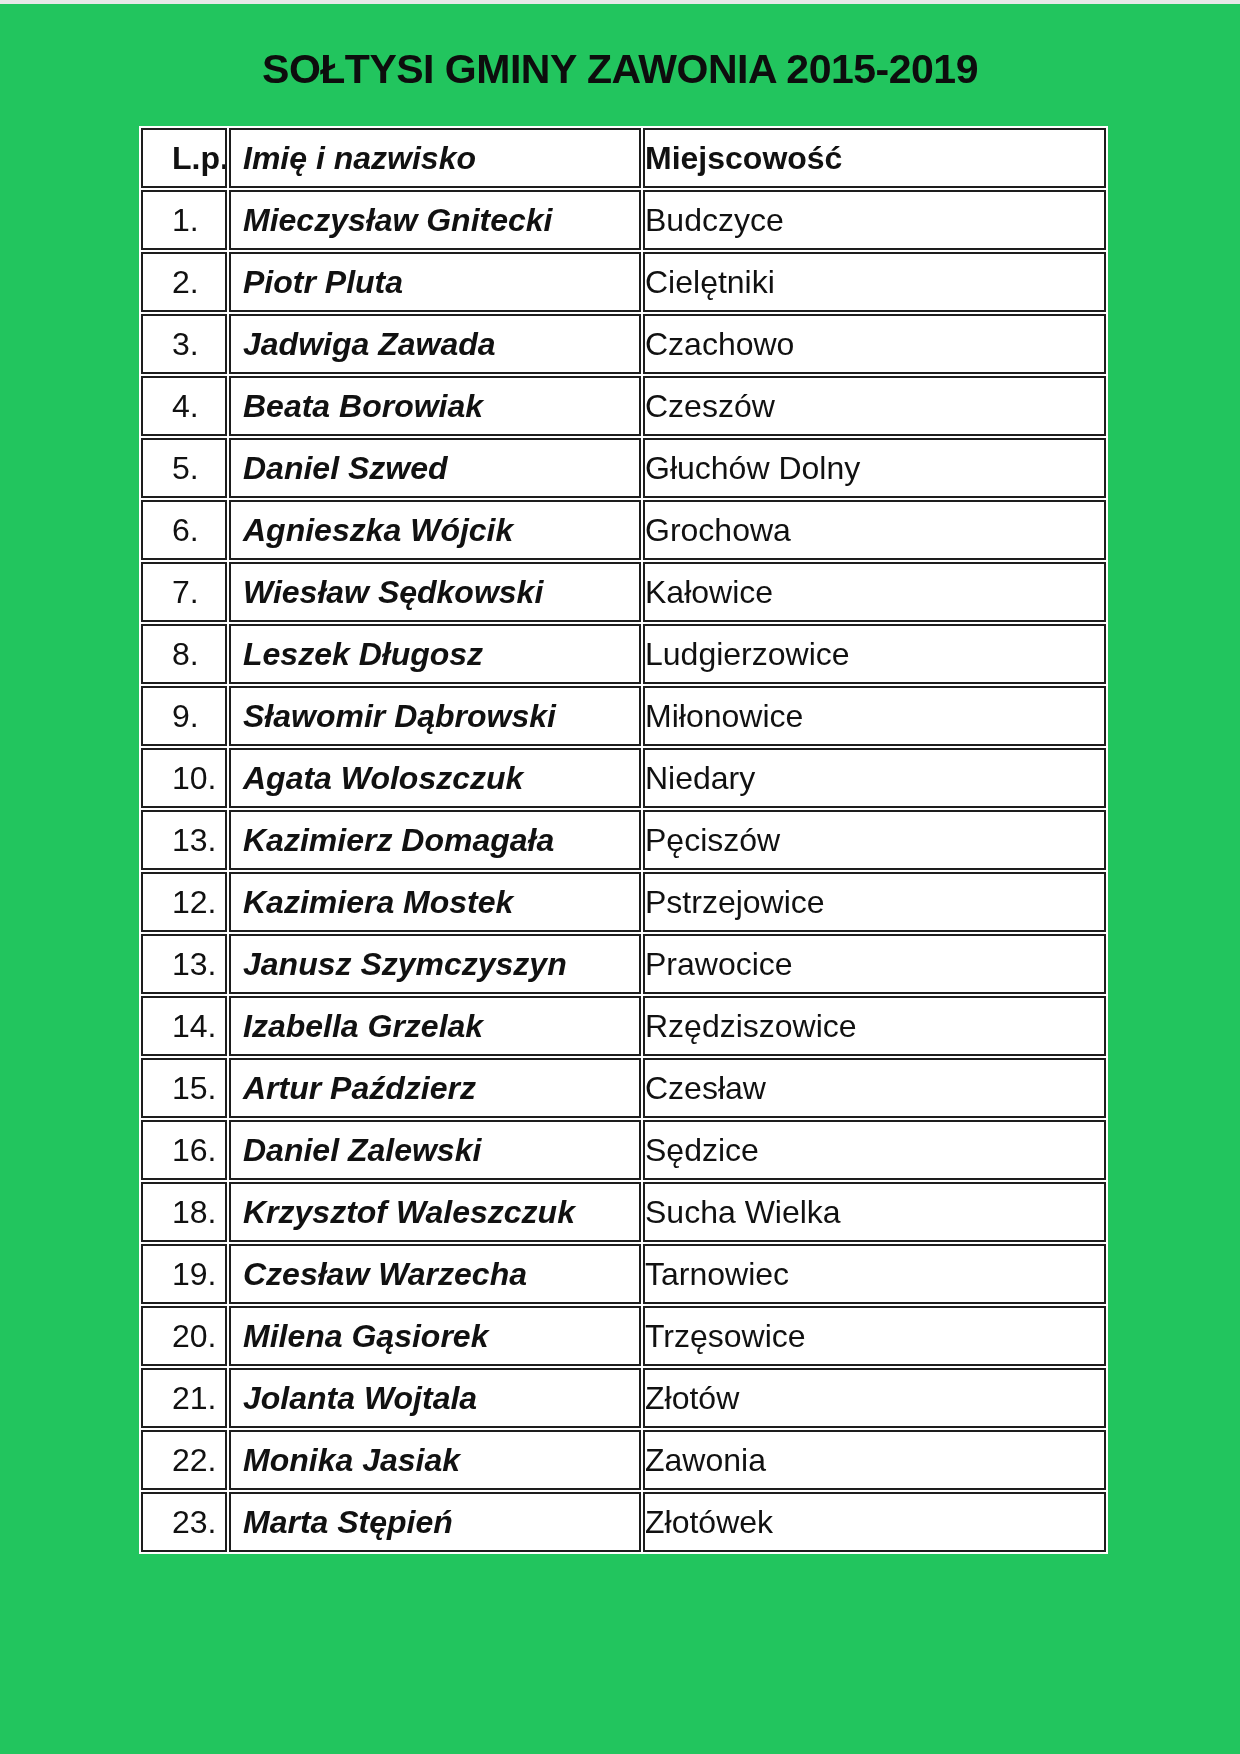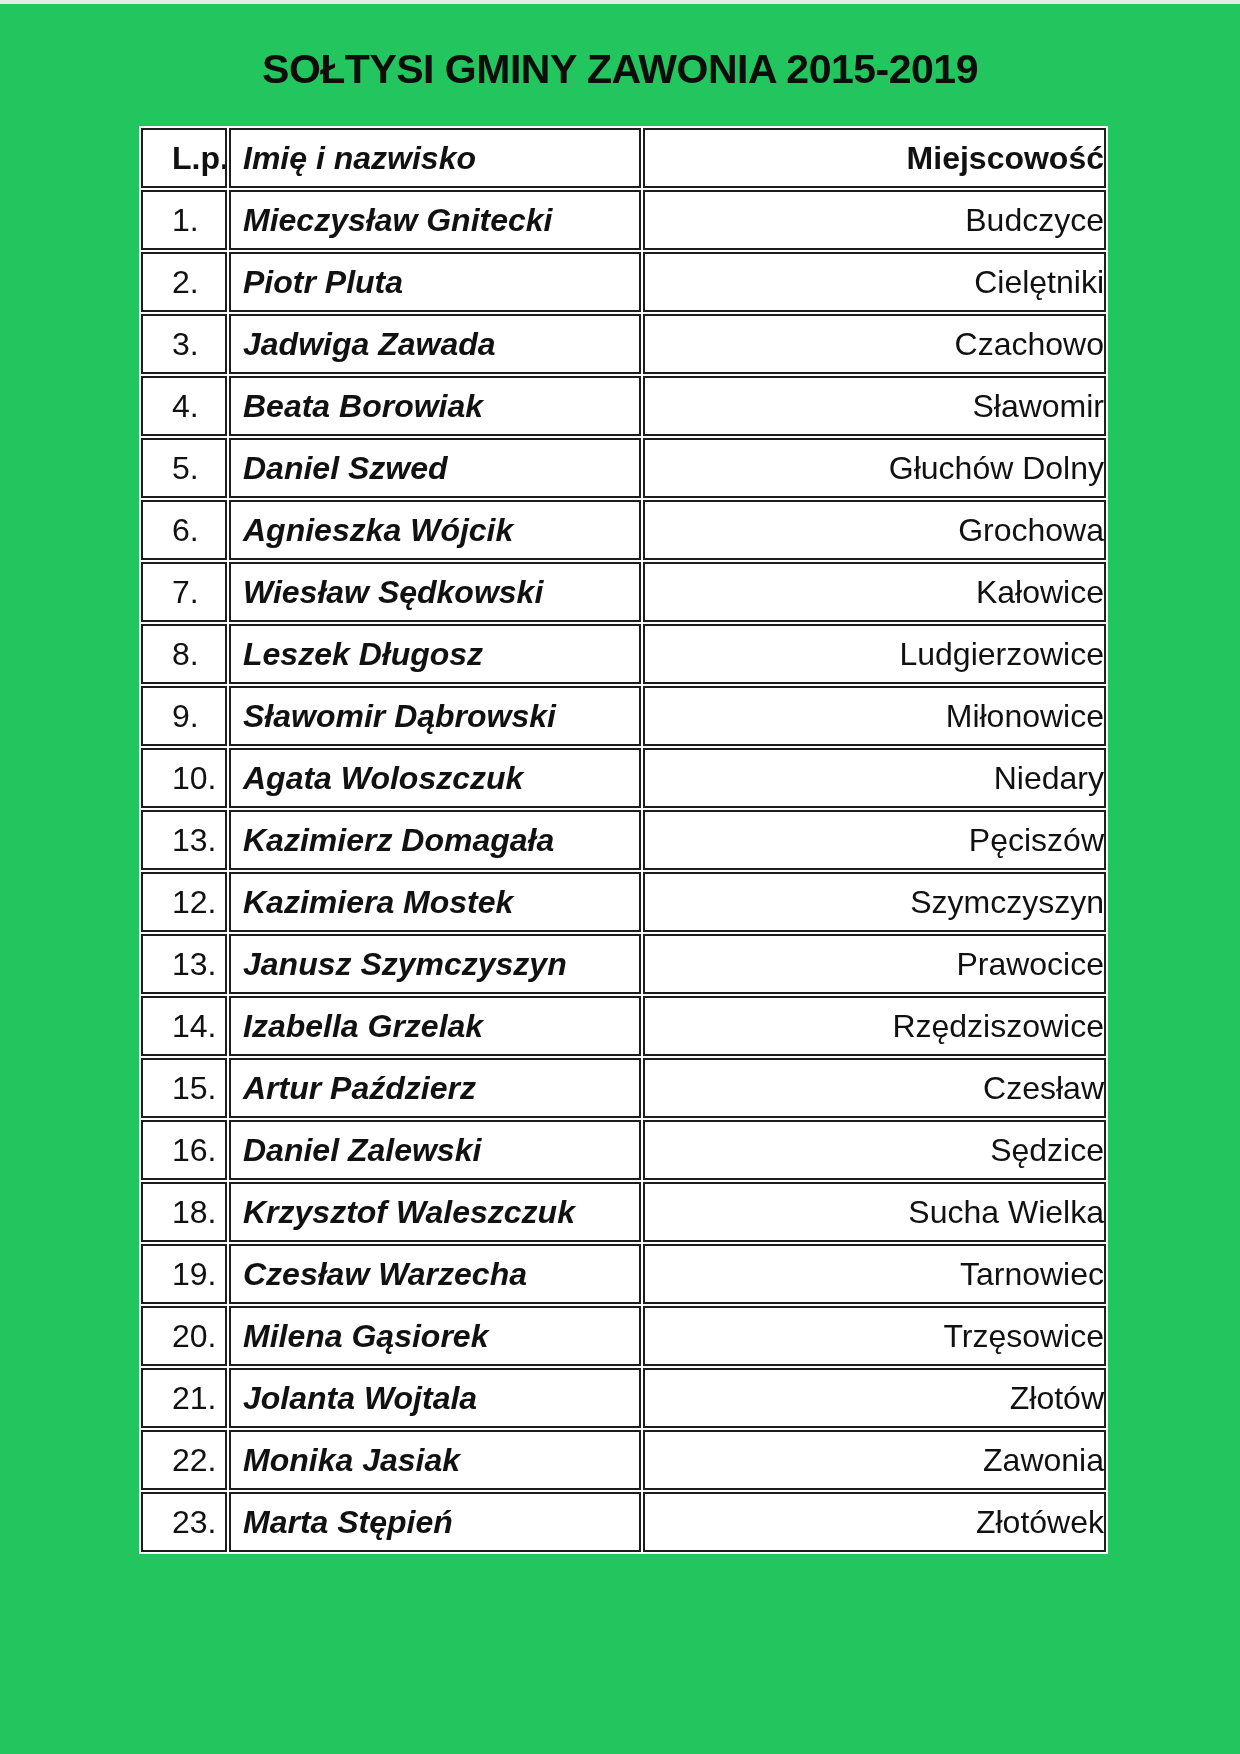--- a/index.html
+++ b/index.html
@@ -40,21 +40,21 @@
     height: 60px;
     font-size: 32px;
     line-height: 1.0;
     vertical-align: middle;
     background: #ffffff;
     overflow: hidden;
     white-space: nowrap;
   }
   th.lp-cell, td.lp-cell   { text-align: left; padding-left: 29px; }
   th.name-cell, td.name-cell { text-align: left; padding-left: 12px; font-style: italic; }
-  th.place-cell, td.place-cell { text-align: right; padding-left: 44px; }
+  th.place-cell, td.place-cell { text-align: left; }
   th.lp-cell, th.name-cell, th.place-cell { font-weight: bold; }
   td.lp-cell { font-weight: normal; }
   td.name-cell { font-weight: bold; }
   td.place-cell { font-weight: normal; }
 </style>
 </head>
 <body>
 
 <div class="page">
 
@@ -85,21 +85,21 @@
       <td class="place-cell">Cielętniki</td>
     </tr>
         <tr>
       <td class="lp-cell">3.</td>
       <td class="name-cell">Jadwiga Zawada</td>
       <td class="place-cell">Czachowo</td>
     </tr>
         <tr>
       <td class="lp-cell">4.</td>
       <td class="name-cell">Beata Borowiak</td>
-      <td class="place-cell">Sławomir</td>
+      <td class="place-cell">Czeszów</td>
     </tr>
         <tr>
       <td class="lp-cell">5.</td>
       <td class="name-cell">Daniel Szwed</td>
       <td class="place-cell">Głuchów Dolny</td>
     </tr>
         <tr>
       <td class="lp-cell">6.</td>
       <td class="name-cell">Agnieszka Wójcik</td>
       <td class="place-cell">Grochowa</td>
@@ -125,21 +125,21 @@
       <td class="place-cell">Niedary</td>
     </tr>
         <tr>
       <td class="lp-cell">13.</td>
       <td class="name-cell">Kazimierz Domagała</td>
       <td class="place-cell">Pęciszów</td>
     </tr>
         <tr>
       <td class="lp-cell">12.</td>
       <td class="name-cell">Kazimiera Mostek</td>
-      <td class="place-cell">Szymczyszyn</td>
+      <td class="place-cell">Pstrzejowice</td>
     </tr>
         <tr>
       <td class="lp-cell">13.</td>
       <td class="name-cell">Janusz Szymczyszyn</td>
       <td class="place-cell">Prawocice</td>
     </tr>
         <tr>
       <td class="lp-cell">14.</td>
       <td class="name-cell">Izabella Grzelak</td>
       <td class="place-cell">Rzędziszowice</td>

